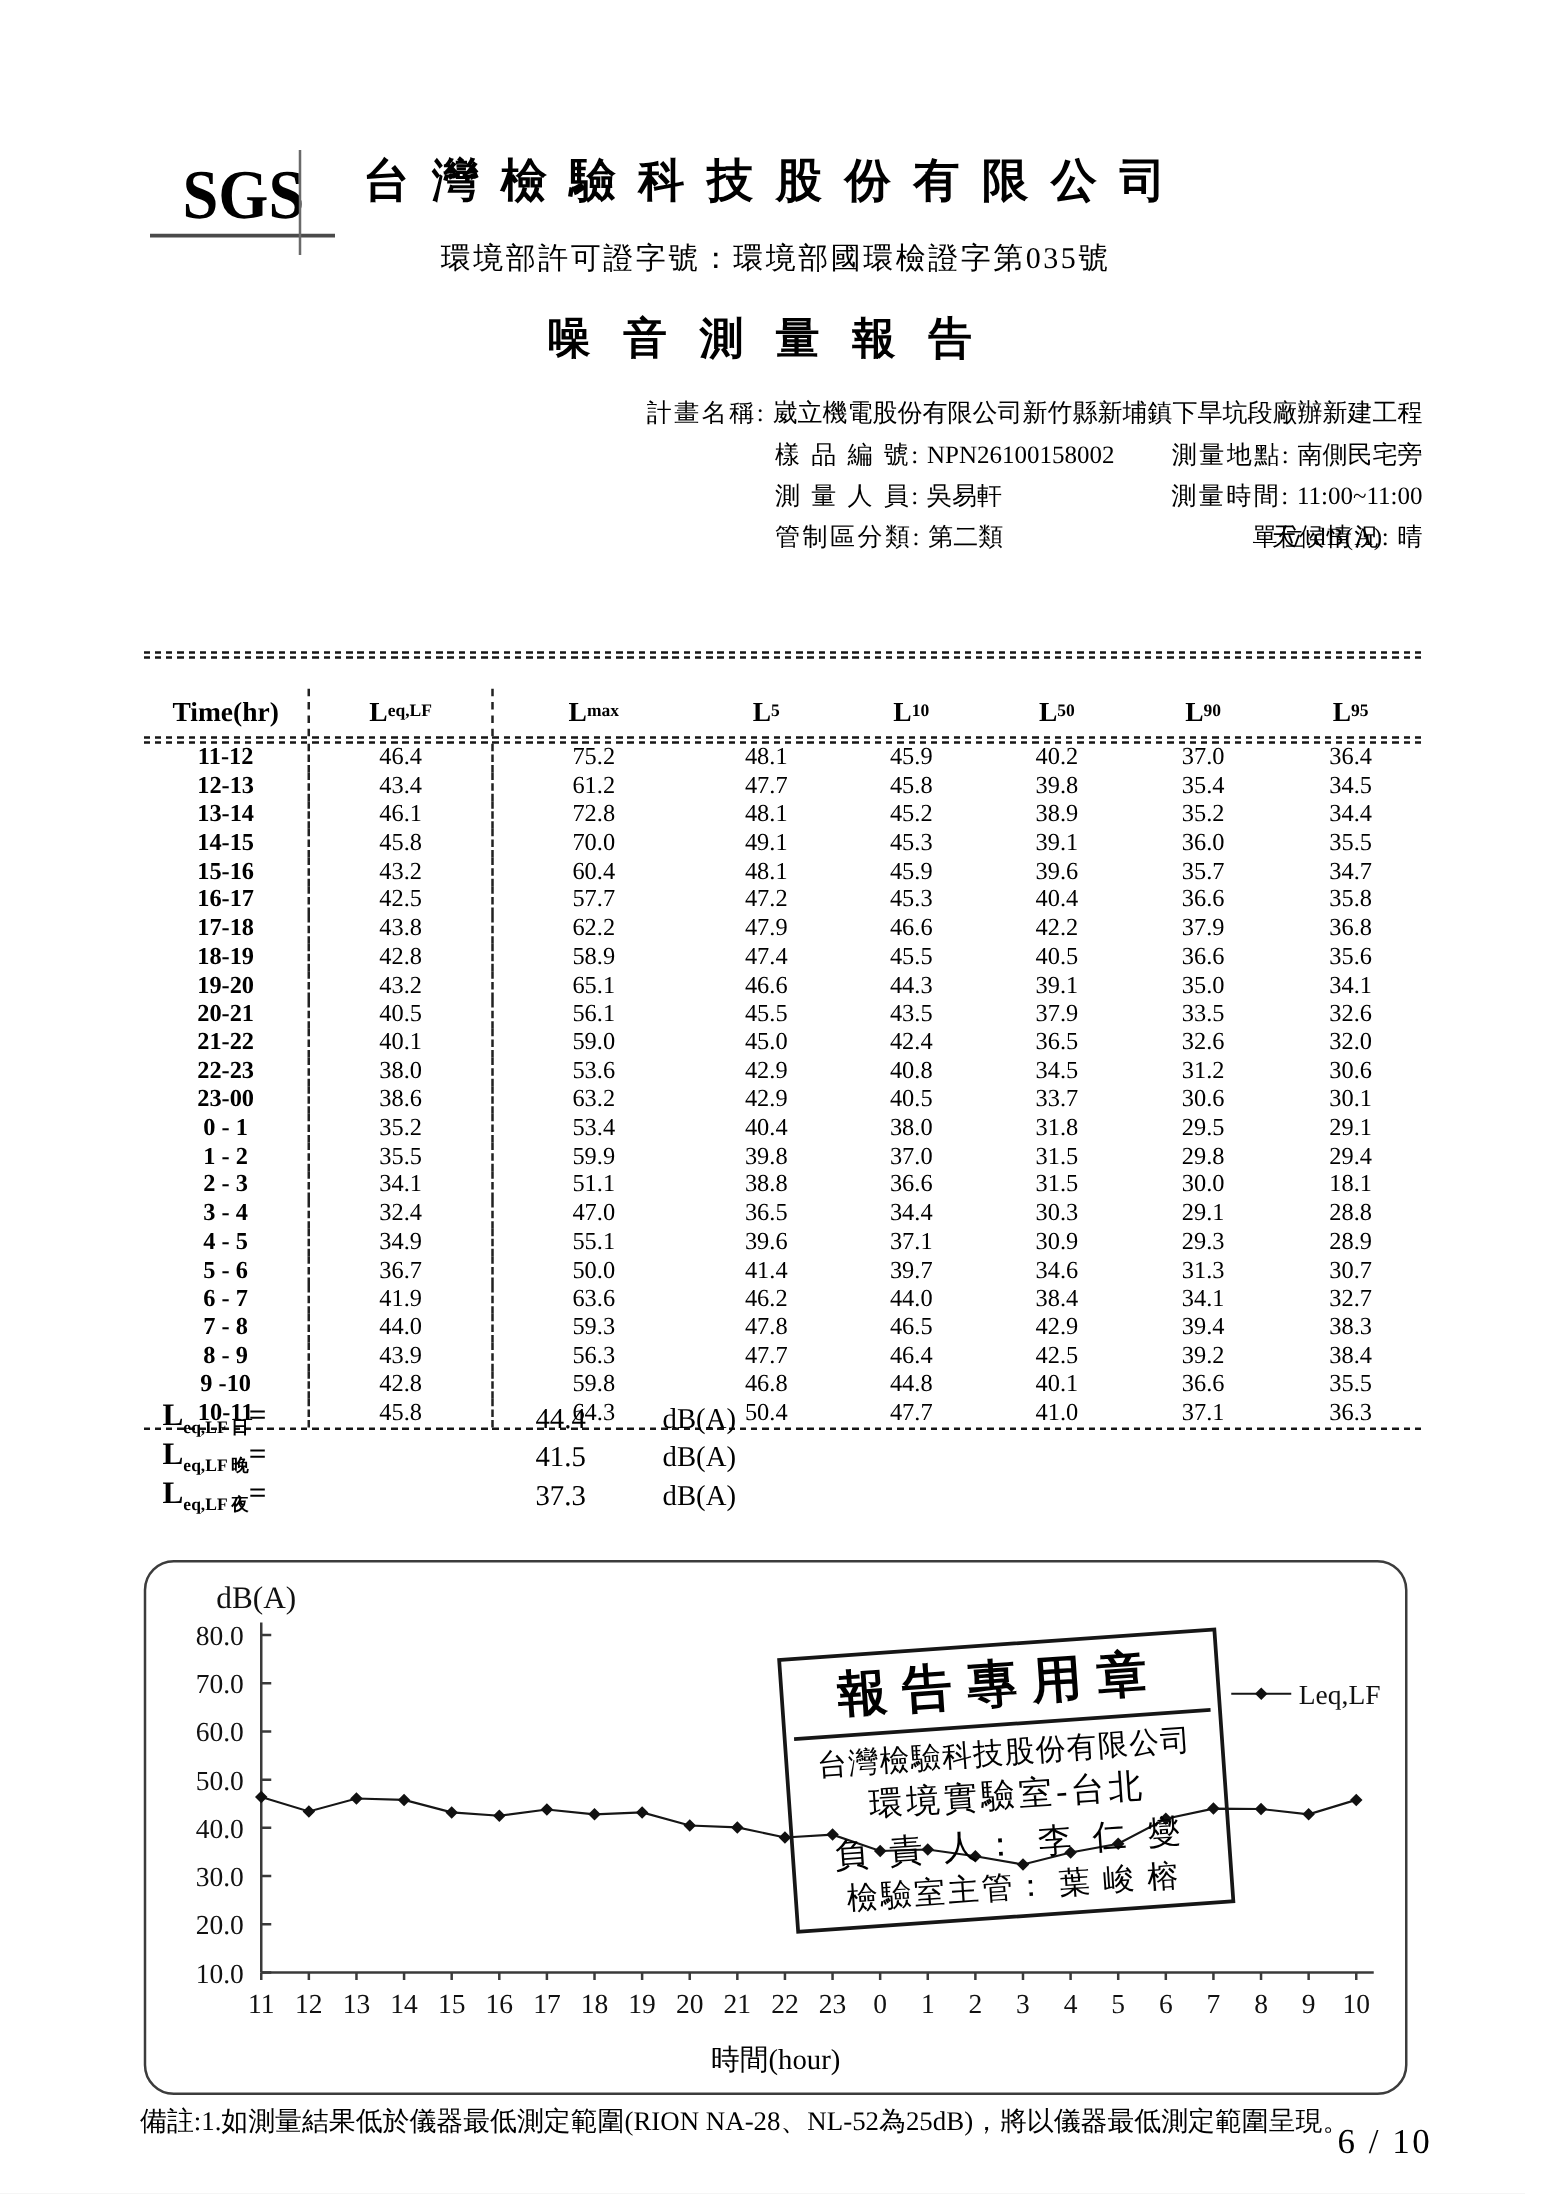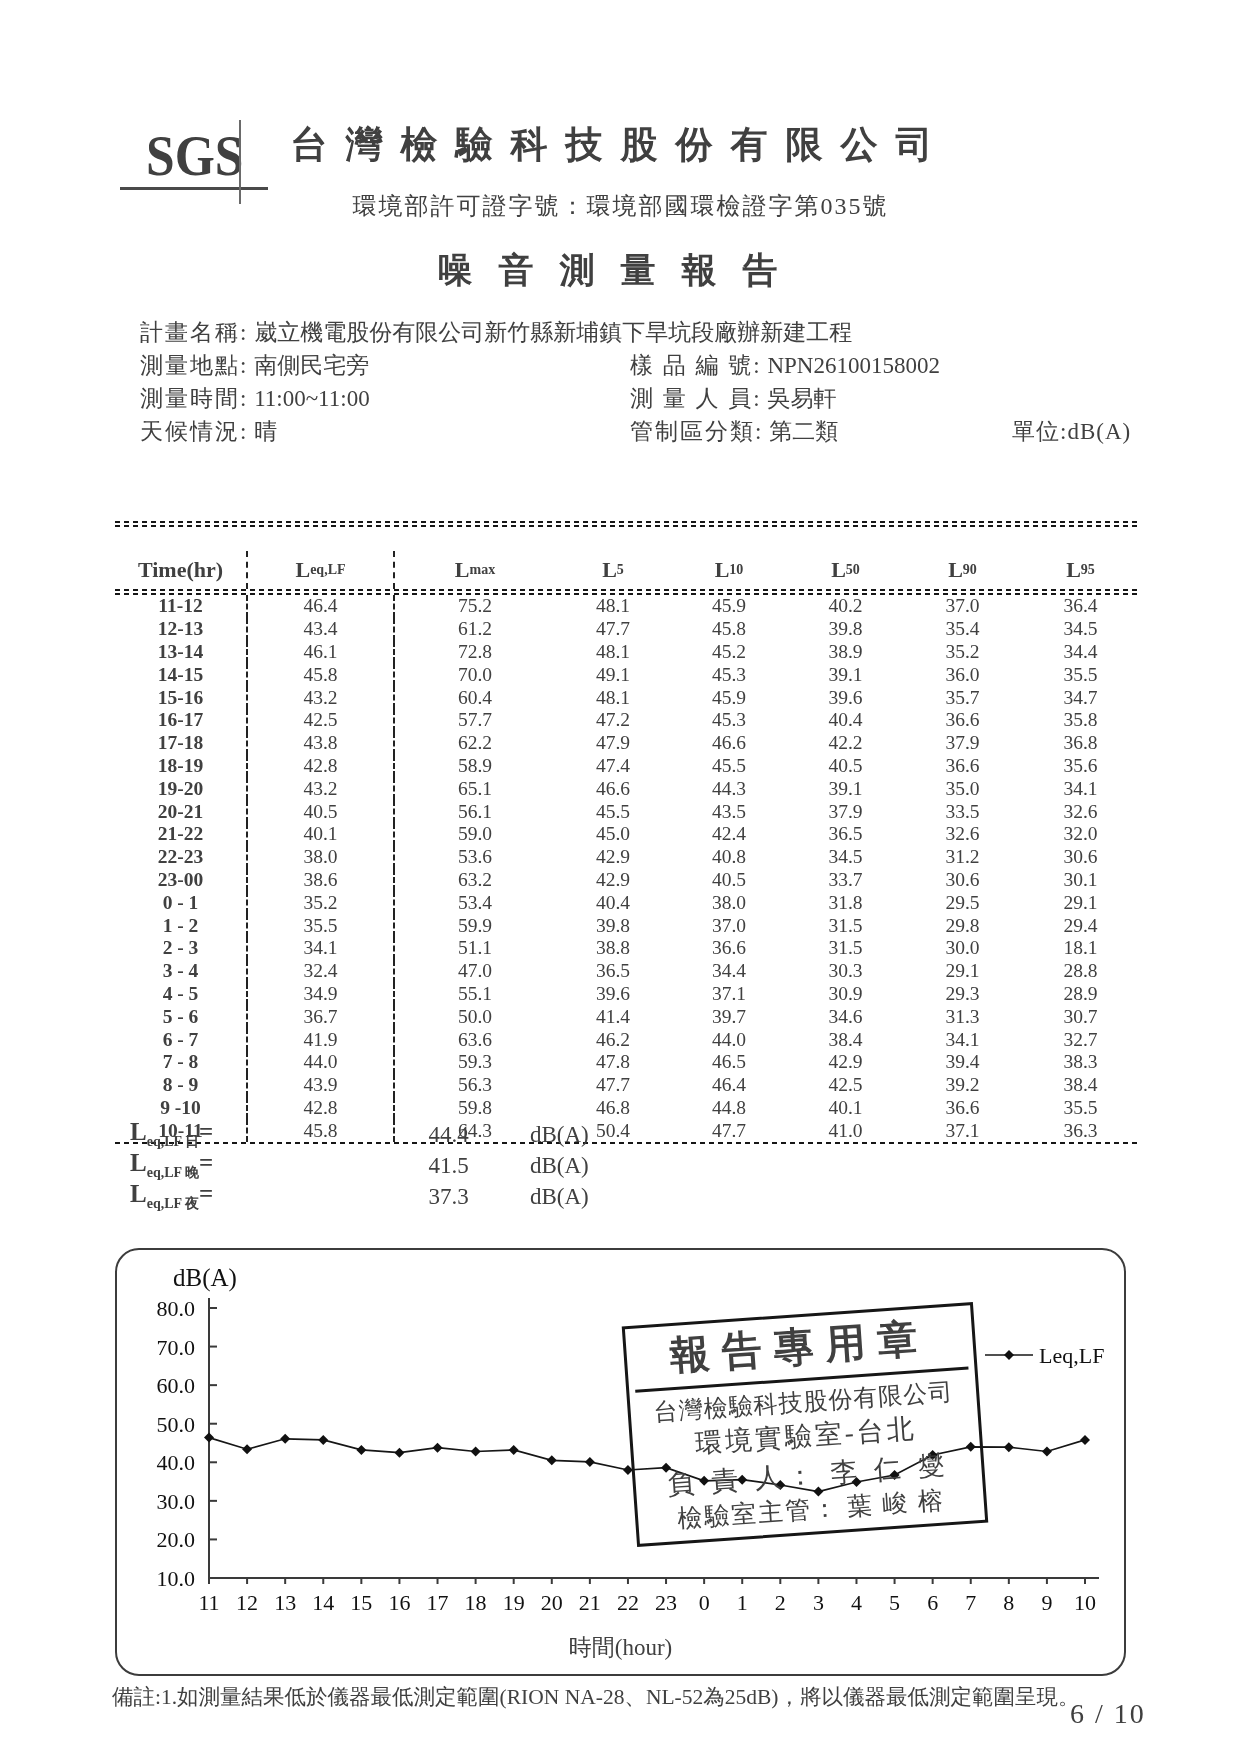--- a/index.html
+++ b/index.html
@@ -1,32 +1,32 @@
 <!DOCTYPE html>
 <html><head>
 <meta charset="utf-8">
 <style>
   html,body{margin:0;padding:0;background:#e8e8e8;}
   .page{position:relative;width:1241px;height:1755px;margin:0 auto;background:#ffffff;
-        color:#404040;font-family:"Liberation Serif","DejaVu Serif",serif;overflow:hidden;}
+        color:#000000;font-family:"Liberation Serif","DejaVu Serif",serif;overflow:hidden;}
 
   
   .logo{position:absolute;left:146px;top:124px;font-size:56px;font-weight:bold;
         letter-spacing:0px;transform:scaleX(.92);transform-origin:left;}
   .logo-hline{position:absolute;left:120px;top:187px;width:148px;height:3px;background:#4a4a4a;}
   .logo-vline{position:absolute;left:239px;top:120px;width:2px;height:84px;background:#6a6a6a;}
   .company{position:absolute;left:0;top:120px;width:100%;text-align:center;
            font-size:37px;letter-spacing:18px;font-weight:600;}
   .permit{position:absolute;left:0;top:190px;width:100%;text-align:center;
           font-size:24px;letter-spacing:2px;}
   .rtitle{position:absolute;left:0;top:247px;width:100%;text-align:center;
           font-size:35px;letter-spacing:26px;font-weight:600;}
 
   
-  .info{position:absolute;left:140px;top:317px;width:1008px;font-size:23px;}
+  .info{position:absolute;left:130px;top:317px;width:1008px;font-size:20px;text-align:right;}
   .irow{position:relative;height:33px;white-space:nowrap;}
   .ilabel{letter-spacing:2px;}
   .iright{position:absolute;left:490px;top:0;}
   .iunit{position:absolute;left:872px;top:0;letter-spacing:1px;}
 
   
   .ntable{position:absolute;left:115px;top:521px;width:1025px;}
   .dash{height:2px;background:repeating-linear-gradient(90deg,#161616 0 5px,transparent 5px 9px);}
   .dash.g2{margin-top:2px;}
   .thr,.tr{display:grid;grid-template-columns:133px 147px 160px 116px 116px 117px 117px 119px;}

